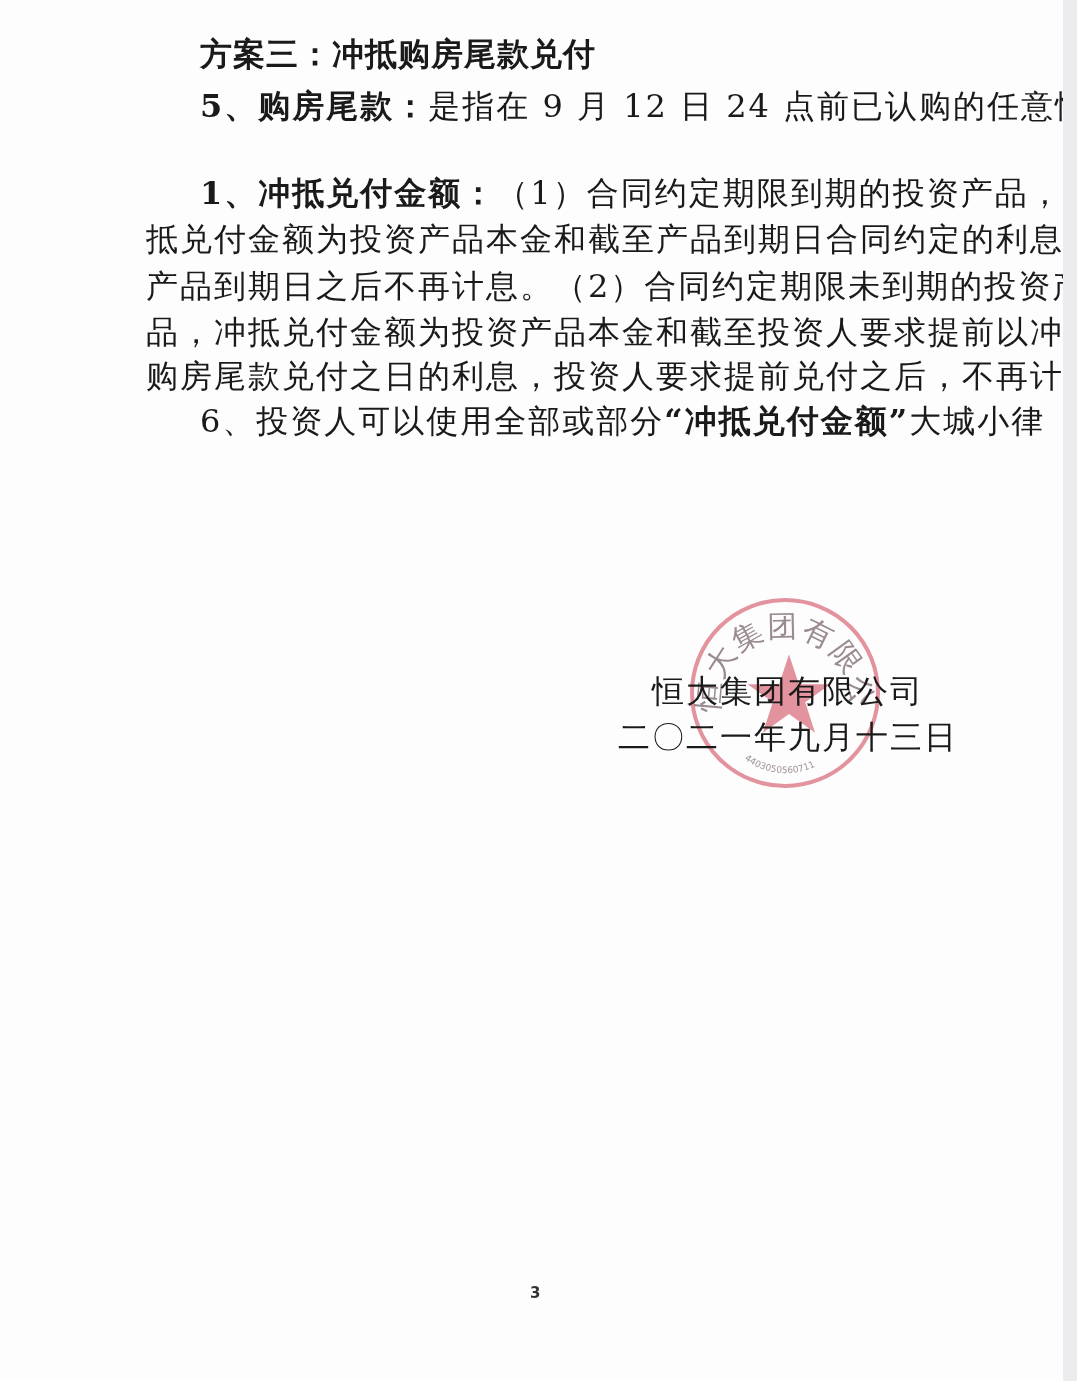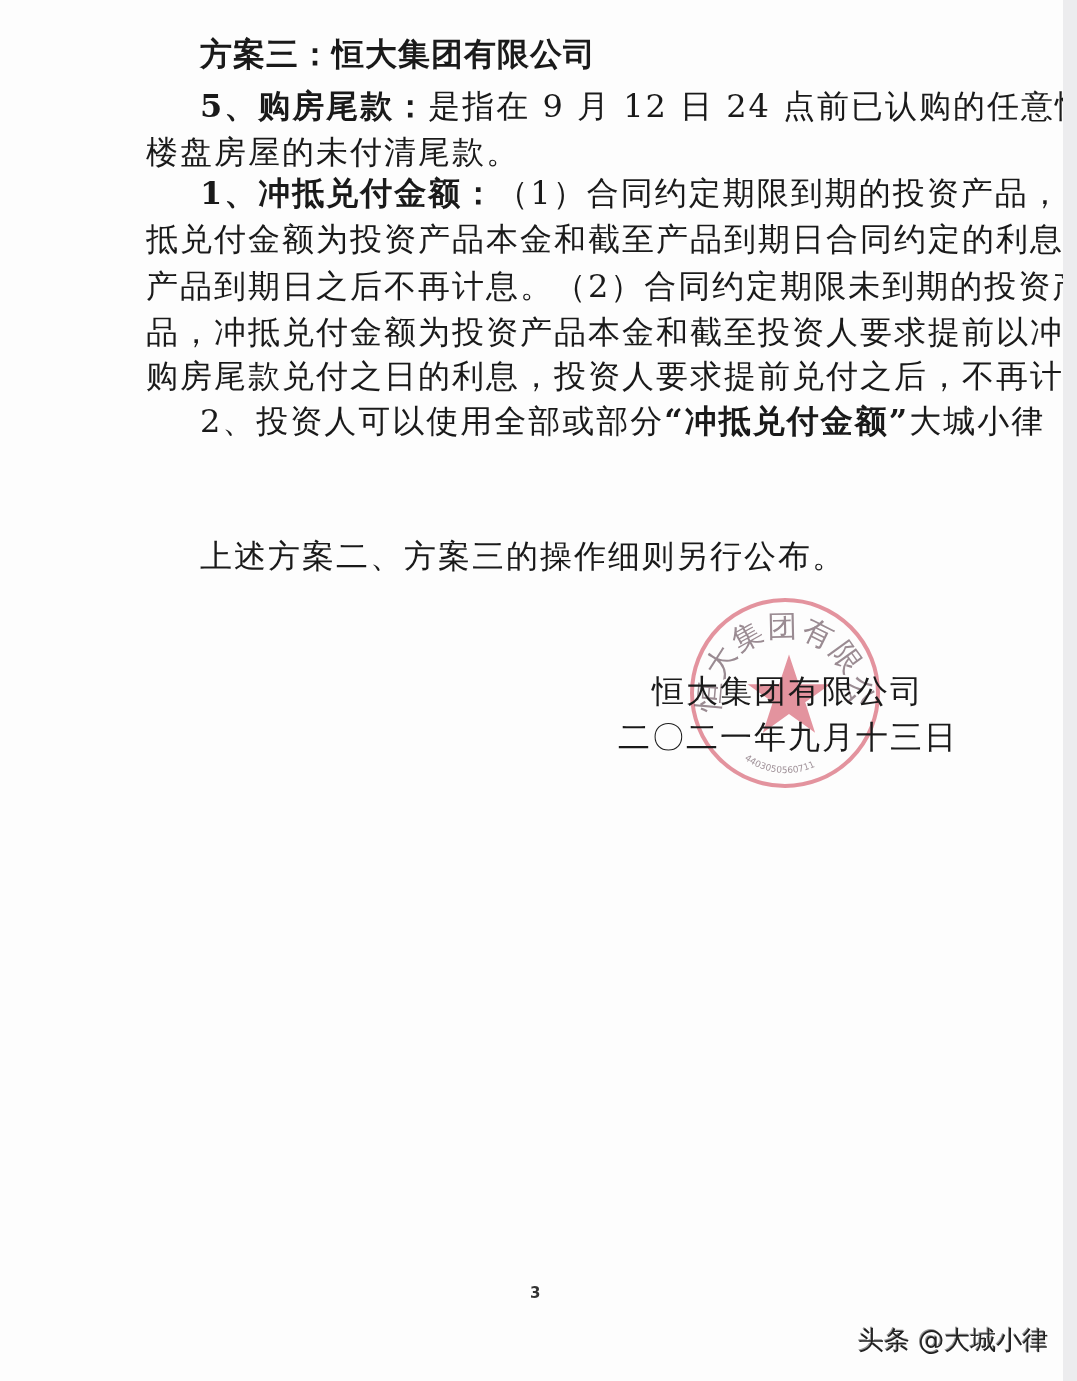--- a/index.html
+++ b/index.html
@@ -22,40 +22,38 @@
   .watermark {
     position: absolute; left: 858px; top: 1323px; font-size: 26px; color: #222;
     font-family: "DejaVu Sans", sans-serif; text-shadow: 1px 1px 0 #fff, -1px -1px 0 #999;
   }
 </style>
 </head>
 <body>
 
 <div class="page">
 
-  <div class="line heading" style="left:200px; top:34px;">方案三：恒大集团有限公司</div>
+  <div class="line heading" style="left:200px; top:34px;">方案三：冲抵购房尾款兑付</div>
 
   <div class="line" style="left:200px; top:86px;">
     <span class="bold-item">5、购房尾款：</span><span>是指在 9 月 12 日 24 点前已认购的任意恒大</span>
   </div>
-  <div class="line" style="left:146px; top:132px;">楼盘房屋的未付清尾款。</div>
 
   <div class="line" style="left:200px; top:173px;">
     <span class="bold-item">1、冲抵兑付金额：</span><span>（1）合同约定期限到期的投资产品，冲</span>
   </div>
   <div class="line" style="left:146px; top:219px;">抵兑付金额为投资产品本金和截至产品到期日合同约定的利息，</div>
   <div class="line" style="left:146px; top:266px;">产品到期日之后不再计息。（2）合同约定期限未到期的投资产</div>
   <div class="line" style="left:146px; top:312px;">品，冲抵兑付金额为投资产品本金和截至投资人要求提前以冲抵</div>
   <div class="line" style="left:146px; top:356px;">购房尾款兑付之日的利息，投资人要求提前兑付之后，不再计息。</div>
 
   <div class="line" style="left:200px; top:401px;">
-    <span>2、投资人可以使用全部或部分</span><span class="bold-item">“冲抵兑付金额”</span><span>大城小律</span>
+    <span>6、投资人可以使用全部或部分</span><span class="bold-item">“冲抵兑付金额”</span><span>大城小律</span>
   </div>
 
-  <div class="line" style="left:200px; top:536px;">上述方案二、方案三的操作细则另行公布。</div>
 
   <div class="stamp">
     <svg class="stamp-text" viewBox="0 0 182 182">
       <defs>
           <path id="arc" d="M 28 120 A 66 66 0 1 1 154 120"></path>
         </defs>
       <text font-size="30" fill="rgba(120,100,110,0.75)" font-family="DejaVu Serif, serif" letter-spacing="2">
         <textPath href="#arc" startOffset="4%">恒大集团有限公司</textPath>
       </text>
       <defs>
@@ -68,16 +66,15 @@
     <svg class="stamp-star" viewBox="0 0 100 100">
       <polygon points="50,5 61,38 96,38 68,58 79,92 50,71 21,92 32,58 4,38 39,38" fill="rgba(205,60,80,0.55)"></polygon>
     </svg>
   </div>
 
   <div class="line" style="left:652px; top:671px;">恒大集团有限公司</div>
   <div class="line" style="left:618px; top:717px;text-align:right;">二〇二一年九月十三日</div>
 
   <div class="page-number">3</div>
 
-  <div class="watermark">头条 @大城小律</div>
 </div>
 
 <div class="right-edge"></div>
 
 </body></html>

